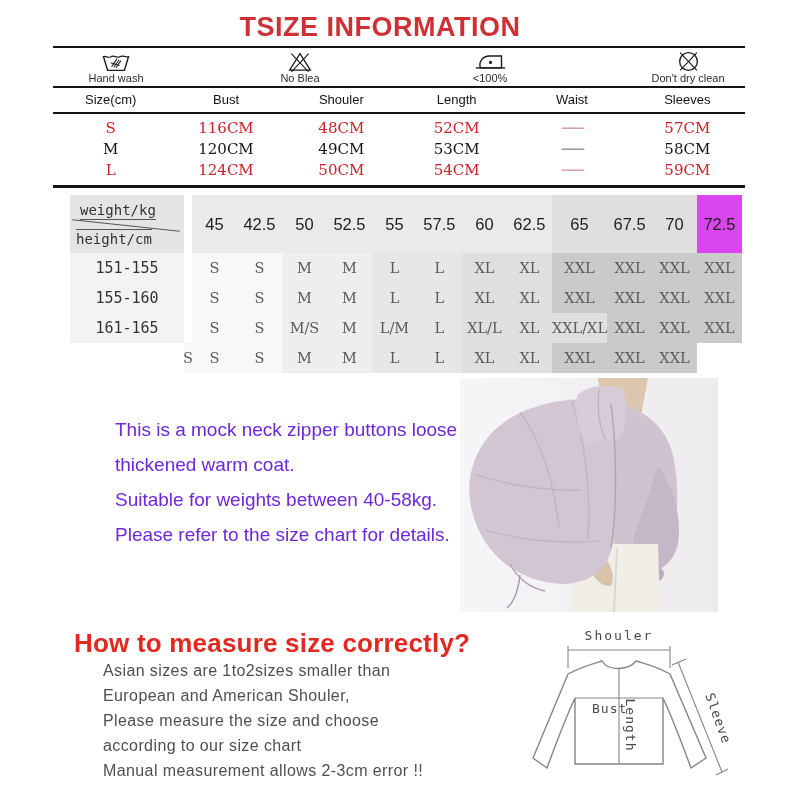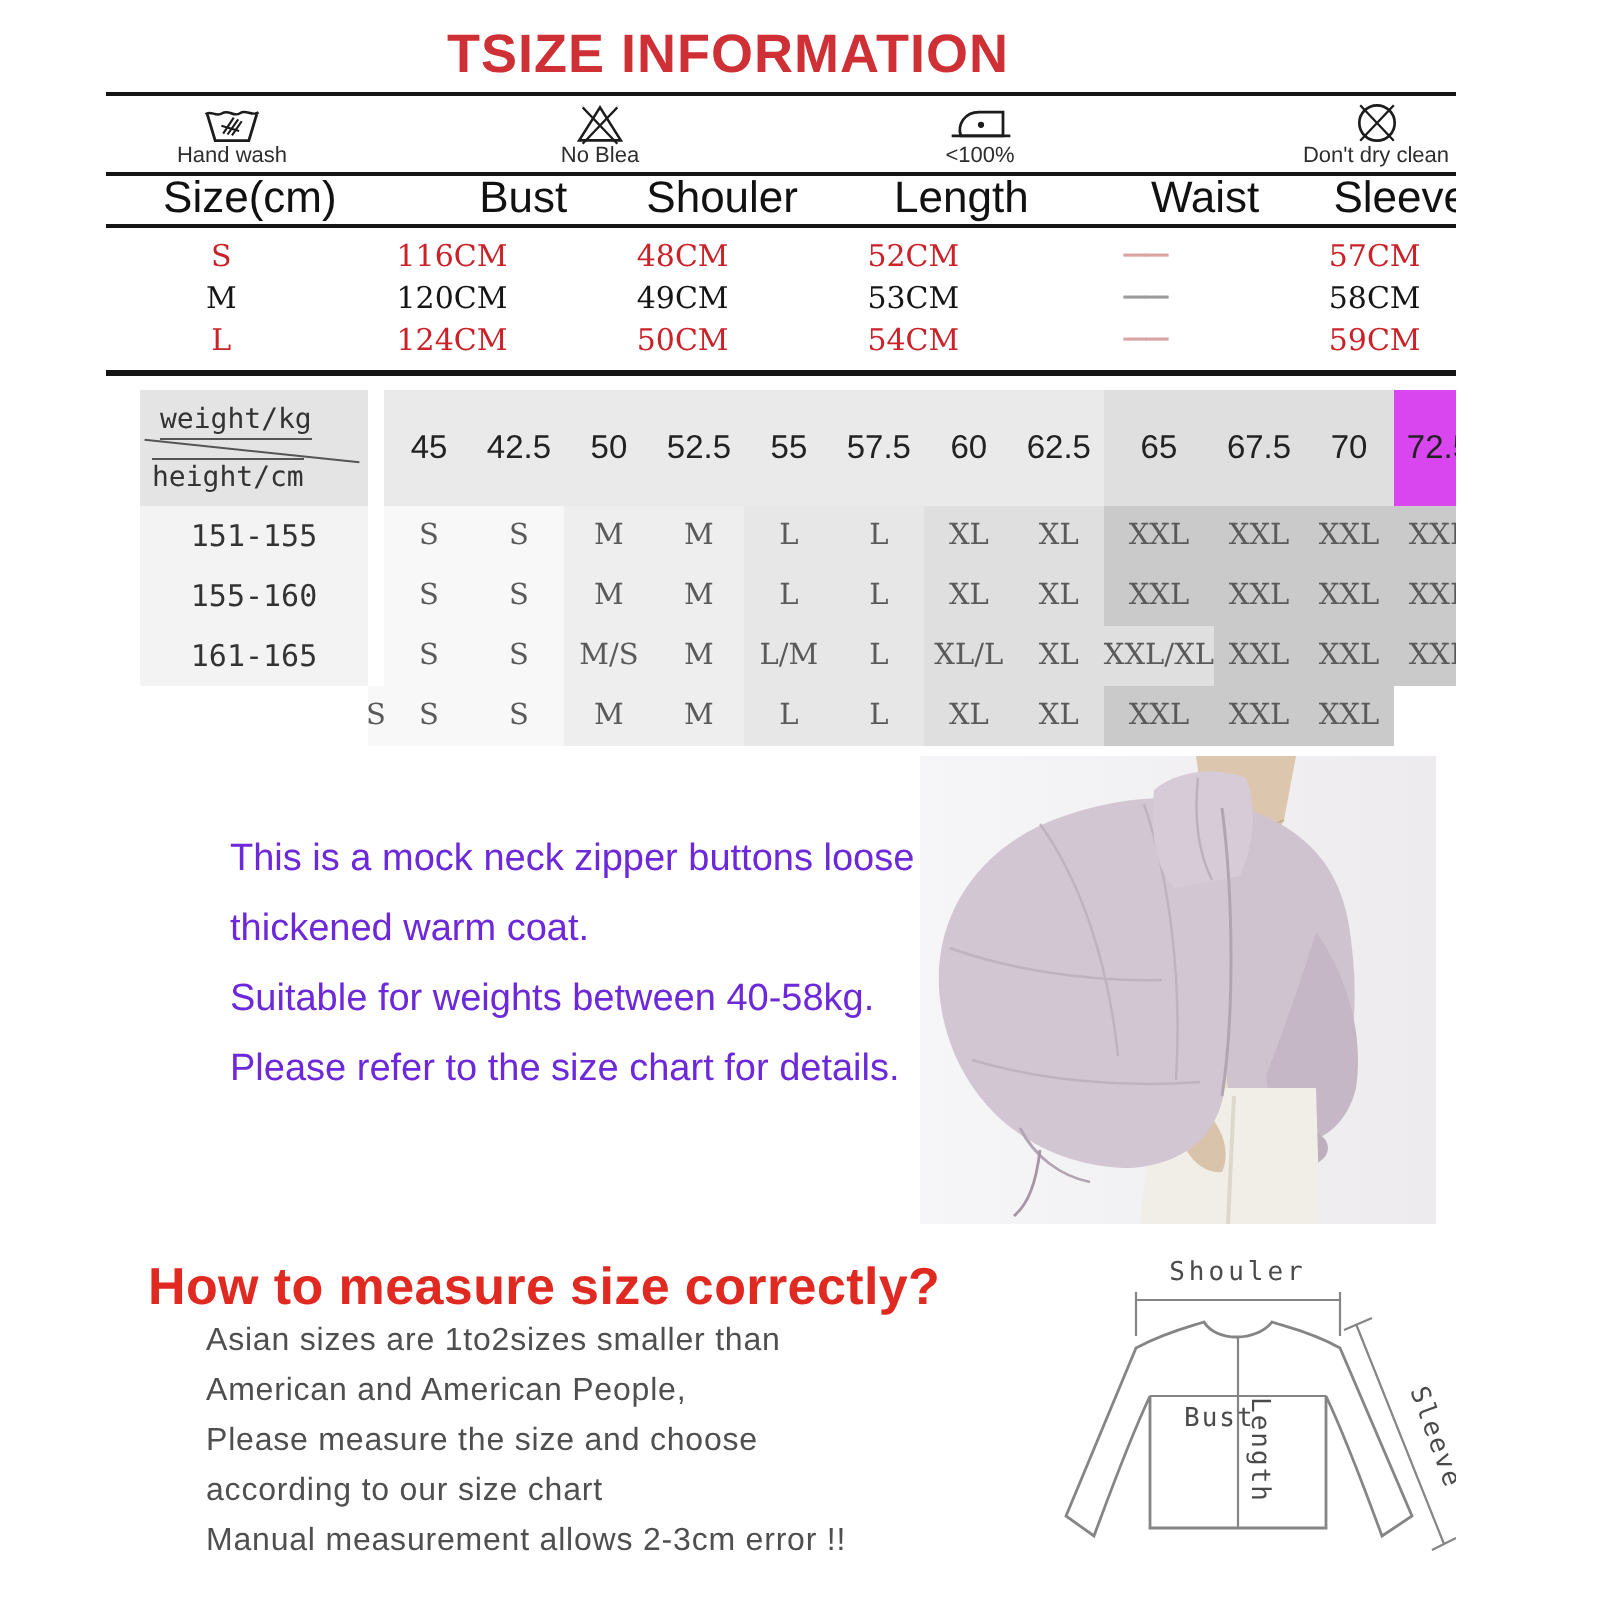--- a/index.html
+++ b/index.html
@@ -1,18 +1,18 @@
 <!DOCTYPE html>
 <html><head>
 <meta charset="utf-8">
 <style>
   html,body{margin:0;padding:0;background:#fff;}
   #stage{
     position:relative;width:728px;height:800px;background:#fff;overflow:hidden;
-    font-family:"Liberation Sans",sans-serif;color:#111;
+    font-family:"Liberation Sans",sans-serif;color:#111;padding-left:32px;
   }
   
   .page-title{
     position:absolute;top:12px;left:0;width:100%;text-align:center;
     font-size:27px;font-weight:800;letter-spacing:0.5px;
   }
   
   .care-strip{
     position:absolute;left:53px;top:46px;width:692px;height:38px;
     border-top:2px solid #151515;border-bottom:2px solid #151515;
@@ -20,21 +20,21 @@
   .care-item{position:absolute;top:2px;width:126px;text-align:center;}
   .care-item svg{display:block;margin:0 auto;height:23px;}
   .care-label{display:block;font-size:11px;color:#2d2d2d;margin-top:0px;line-height:11px;}
   .ci-1{left:0px;} .ci-2{left:184px;} .ci-3{left:374px;} .ci-4{left:572px;}
   
   .size-table{position:absolute;left:53px;top:86px;width:692px;}
   .st-head{
     display:grid;grid-template-columns:repeat(6,1fr);height:26px;align-items:center;
     border-bottom:2px solid #151515;
   }
-  .st-head div{text-align:right;font-size:22px;color:#111;}
+  .st-head div{text-align:center;font-size:13px;color:#111;}
   .st-body{border-bottom:3px solid #151515;padding:3px 0 5px;}
   .st-row{display:grid;grid-template-columns:repeat(6,1fr);height:21px;align-items:center;}
   .st-cell{text-align:center;font-family:"DejaVu Serif",serif;font-size:15px;color:#151515;}
   .st-row.accent .st-cell{color:#cb2128;}
   .st-cell.waist-dash{font-size:13px;letter-spacing:-2px;font-weight:bold;}
   
   .fit-matrix{
     position:absolute;left:70px;top:195px;width:672px;
     display:grid;grid-template-columns:114px 8px repeat(12,1fr);
     grid-template-rows:58px repeat(4,30px);
@@ -262,21 +262,21 @@
       <path d="M151,26 C157,72 157,132 151,170" stroke="#b3a4b3" stroke-width="1.5" fill="none"></path>
 
       <path d="M50,186 C57,200 70,210 85,213" stroke="#b3a4b3" stroke-width="1.4" fill="none"></path>
       <path d="M60,197 C58,214 54,224 47,230" stroke="#a595a5" stroke-width="1.4" fill="none"></path>
     </g>
   </svg>
 
   <div class="measure-heading" style="color: rgb(224, 42, 33);">How to measure size correctly?</div>
   <div class="measure-text">
     <p>Asian sizes are 1to2sizes smaller than</p>
-    <p>American and American People,</p>
+    <p>European and American Shouler,</p>
     <p>Please measure the size and choose</p>
     <p>according to our size chart</p>
     <p>Manual measurement allows 2-3cm error !!</p>
   </div>
 
   <svg class="diagram" viewBox="0 0 268 178">
     <g fill="none" stroke="#858585" stroke-width="1.4">
       <path d="M40,54 C55,46 68,43 74,41 C80,51 100,51 108,41 C114,43 128,46 142,54 L178,138 L163,148 C152,118 143,95 135,78 L135,144 L47,144 L47,78 C39,95 30,118 19,148 L5,138 Z"></path>
     </g>
     <g stroke="#858585" stroke-width="1.1" fill="none">

